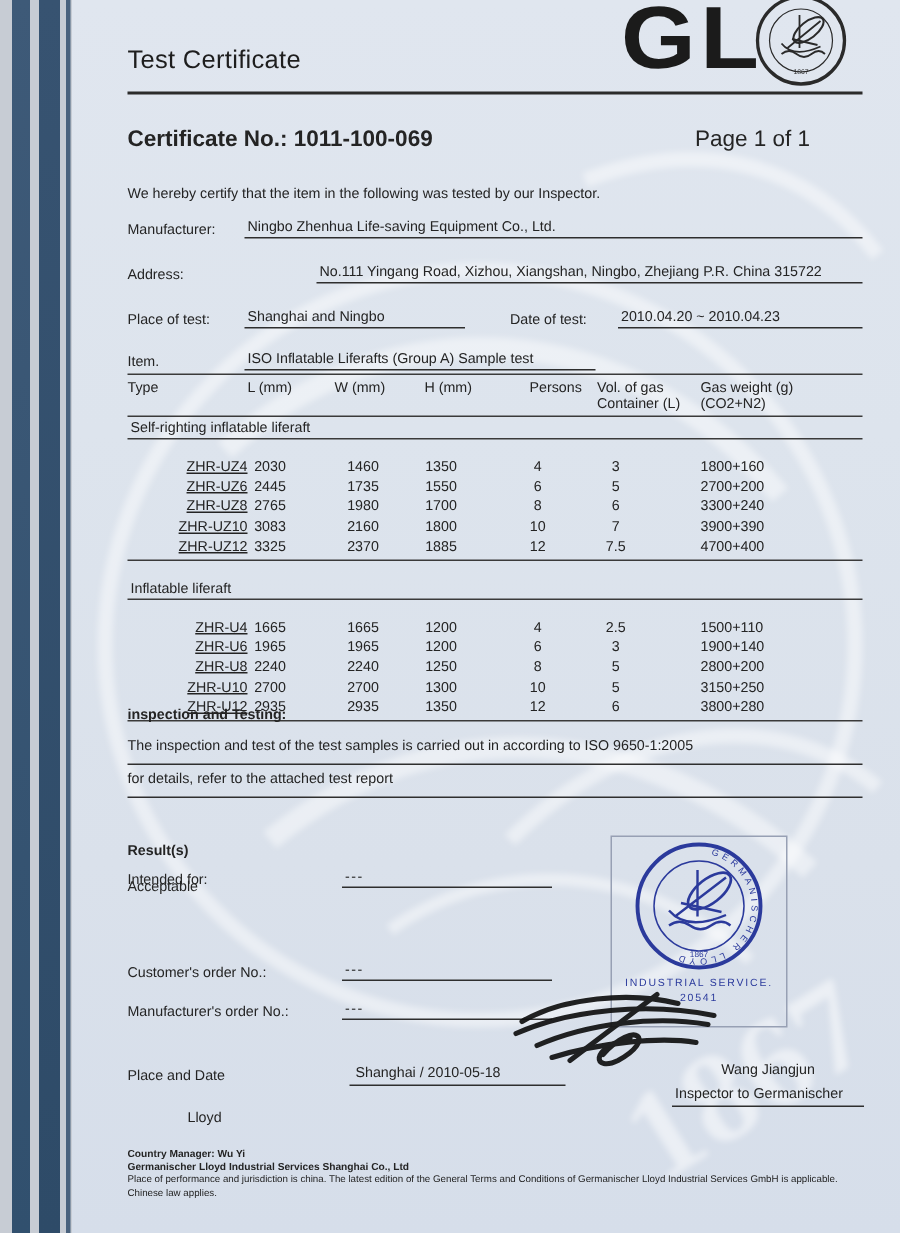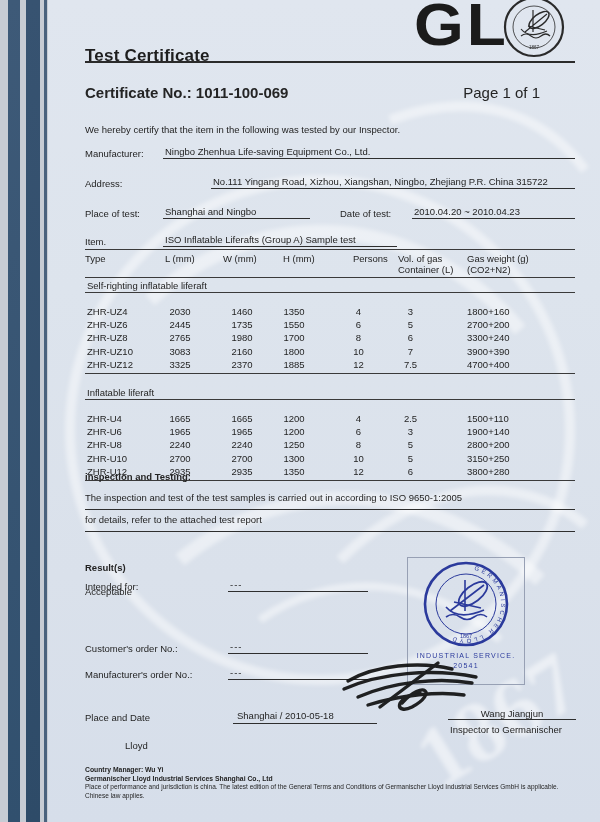--- a/index.html
+++ b/index.html
@@ -15,21 +15,21 @@
   .stripe2{left:26px;width:14px;background:linear-gradient(180deg,#375371,#2e4b68);}
   .stripe3{left:44px;width:3px;background:#4a627d;}
   
   .page{
     position:absolute;left:48px;top:0;right:0;bottom:0;
     background:linear-gradient(180deg,#e0e6ef 0%,#dde4ed 35%,#dae1eb 70%,#d6deea 100%);
   }
   .content{position:absolute;left:-48px;top:0;width:600px;height:822px;}
   .wm{position:absolute;left:0;top:0;pointer-events:none;filter:blur(2px);}
   
-  .doc-title{position:absolute;left:85px;top:46px;font-size:17px;font-weight:bold;letter-spacing:.2px;color:#1e1e1e;}
+  .doc-title{position:absolute;left:85px;top:30px;font-size:17px;font-weight:normal;letter-spacing:.2px;color:#1e1e1e;}
   .title-rule{position:absolute;left:85px;top:61px;width:490px;height:2px;background:#2b2b2b;}
   .gl-logo{position:absolute;left:414px;top:-9px;font-size:64px;font-weight:600;color:#1b1b1b;letter-spacing:3px;transform:scaleY(.92);transform-origin:top;}
   .gl-seal{position:absolute;left:503px;top:-4px;}
   .cert-row{position:absolute;left:85px;top:84px;width:490px;display:flex;font-size:15px;}
   .cert-no{font-weight:bold;}
   .page-no{margin-left:auto;margin-right:35px;}
   
   .intro{position:absolute;left:85px;top:124px;font-size:9.5px;}
   .frow{position:absolute;left:85px;width:490px;display:flex;font-size:9.5px;align-items:flex-end;}
   .flabel{width:78px;flex:none;}
@@ -44,21 +44,21 @@
   .v-item{width:232px;flex:none;}
   
   .ttable{position:absolute;left:85px;top:249px;width:490px;border-top:1.5px solid #3a3a3a;font-size:9.5px;}
   .thead,.trow{display:grid;grid-template-columns:80px 58px 60px 70px 45px 69px 1fr;}
   .thead{padding-top:3px;min-height:22px;border-bottom:1.5px solid #3a3a3a;padding-bottom:2px;}
   .hcell span{display:block;line-height:11px;}
   .sec-title{border-bottom:1.4px solid #3a3a3a;padding:2px 0 1px 2px;}
   .sec-gap{height:12px;}
   .trow{height:13.2px;line-height:13.2px;}
   .tcell{text-align:center;}
-  .trow .c0{text-align:left;padding-left:2px;}
+  .trow .c0{text-align:right;padding-left:2px;text-decoration:underline;}
   .trow .c1{padding-right:28px;}
   .trow .c2{padding-right:22px;}
   .trow .c3{padding-right:48px;}
   .trow .c4{padding-right:34px;}
   .trow .c5{padding-right:44px;}
   .trow .c6{padding-right:78px;}
   .sec-rule{height:0;border-bottom:1.4px solid #3a3a3a;margin-top:2px;}
   .sec-space{height:11px;}
   
   .insp-head{position:absolute;left:85px;top:471px;font-size:9.5px;font-weight:bold;}
@@ -73,21 +73,21 @@
   .r-int{top:579px;}
   .r-cust{top:641px;}
   .r-manuo{top:667px;}
   
   .stamp{position:absolute;left:407px;top:557px;width:116px;height:126px;border:1px solid #97a0b4;display:flex;flex-direction:column;align-items:center;}
   .stamp-txt{color:#2b3a9c;font-size:7px;letter-spacing:1.2px;text-align:center;line-height:9px;margin-top:1px;}
   .signature{position:absolute;left:340px;top:655px;}
   
   .pd-label{position:absolute;left:85px;top:712px;font-size:9.5px;}
   .pd-val{position:absolute;left:233px;top:710px;width:140px;font-size:9.5px;border-bottom:1px solid #2e2e2e;padding:0 0 2px 4px;}
-  .insp-name{position:absolute;left:448px;top:708px;width:128px;font-size:9.5px;text-align:center;border-bottom:1px solid #2e2e2e;padding-bottom:0;}
+  .insp-name{position:absolute;left:448px;top:708px;width:128px;font-size:9.5px;text-align:center;border-bottom:1px solid #2e2e2e;padding-bottom:18px;}
   .insp-title{position:absolute;left:450px;top:724px;width:140px;font-size:9.5px;}
   .lloyd{position:absolute;left:85px;top:740px;font-size:9.5px;padding-left:40px;}
   
   .footer{position:absolute;left:85px;top:766px;width:490px;}
   .f1,.f2{font-size:6.8px;font-weight:bold;line-height:8.5px;}
   .f3,.f4{font-size:6.5px;line-height:8.5px;}
 </style>
 </head>
 <body>
 

